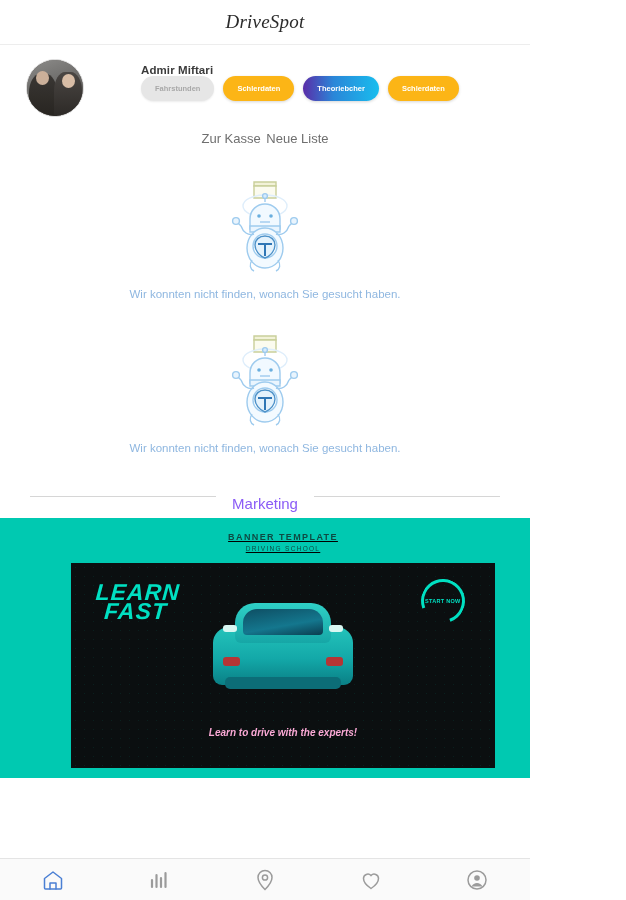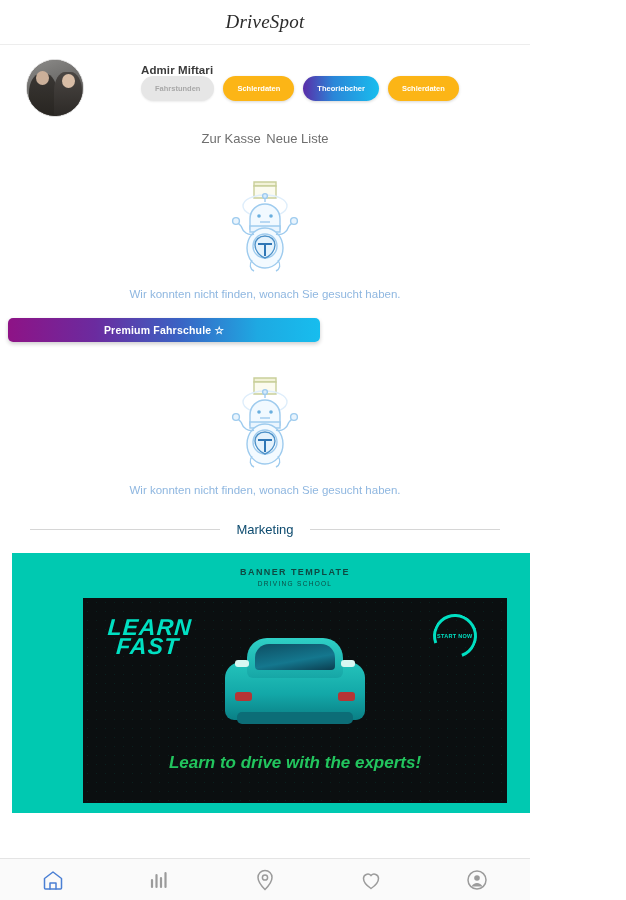--- a/index.html
+++ b/index.html
@@ -183,30 +183,32 @@
 
   
   .marketing-head {
     display: flex; align-items: center;
     padding: 0 30px;
     margin-top: 26px;
   }
   .marketing-head .rule { flex: 1 1 auto; height: 1px; background: #d6d6d6; }
   .marketing-head .txt {
     padding: 0 16px;
-    font-size: 13px;
-    color: #0c4a6e;
+    font-size: 15px;
+    color: #8b5cf6;
+    margin-top: 15px;
   }
 
   
   .carousel {
-    margin-top: 16px;
+    margin-top: 6px;
     display: flex;
     gap: 70px;
-    padding-left: 12px;
+    padding-left: 0;
+    text-decoration: underline;
   }
   .mcard {
     flex: 0 0 566px;
     height: 260px;
     background: #00c9b1;
     display: flex;
     flex-direction: column;
     align-items: center;
     padding-top: 14px;
     overflow: hidden;
@@ -310,22 +312,22 @@
     position: absolute; bottom: 2px; left: 16px;
     width: 116px; height: 12px;
     border-radius: 5px;
     background: #0c6d77;
   }
   .banner-line1 {
     position: absolute; left: 0; right: 0; bottom: 30px;
     text-align: center;
     font-style: italic;
     font-weight: bold;
-    font-size: 17px;
-    color: #22c55e;
+    font-size: 10px;
+    color: #f9a8d4;
   }
 
   
   .bottomnav {
     flex: 0 0 42px;
     height: 42px;
     background: #fafafa;
     border-top: 1px solid #e4e4e4;
     display: flex;
     align-items: center;
@@ -399,25 +401,20 @@
             <path d="M48 80h14" stroke="#2f76b5" stroke-width="2"></path>
             <path d="M55 80v12" stroke="#2f76b5" stroke-width="2"></path>
             <path d="M42 96c-3 5-2 9 2 11"></path>
             <path d="M68 96c3 5 2 9 -2 11"></path>
           </g>
         </svg>
       </div>
       <div class="empty-text">Wir konnten nicht finden, wonach Sie gesucht haben.</div>
     </div>
 
-    <div class="premium-wrap">
-      <div class="premium">
-        <div class="premium-label">Premium Fahrschule ☆</div>
-      </div>
-    </div>
 
     <div class="empty">
       <div class="robot">
         <svg width="110" height="110" viewBox="0 0 110 110" aria-hidden="true">
           <g fill="none" stroke="#9ecbee" stroke-width="1.4">
             <path d="M44 18h22v4h-22z" fill="#f2f2d8" stroke="#c9cf9a"></path>
             <path d="M44 22h22v12H44z" fill="#fbfbef" stroke="#c9cf9a"></path>
             <ellipse cx="55" cy="42" rx="22" ry="11" stroke="#dfeefb"></ellipse>
             <path d="M40 55c0-9 7-15 15-15s15 6 15 15v10H40z" fill="#f1f9ff"></path>
             <path d="M55 38v-5"></path>

